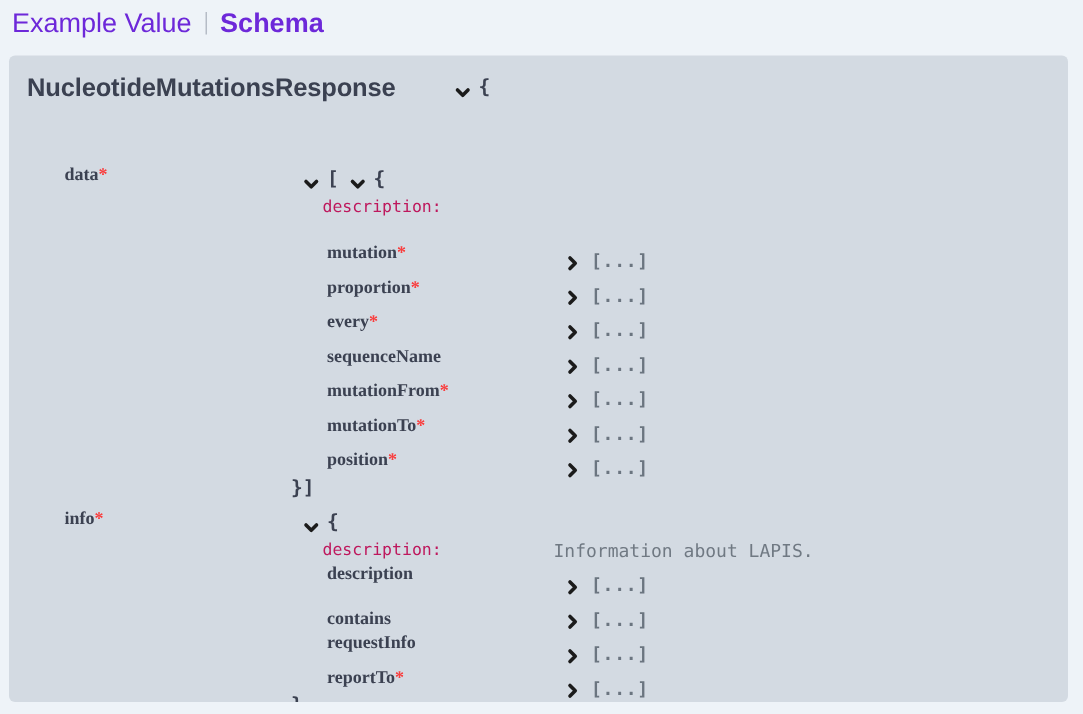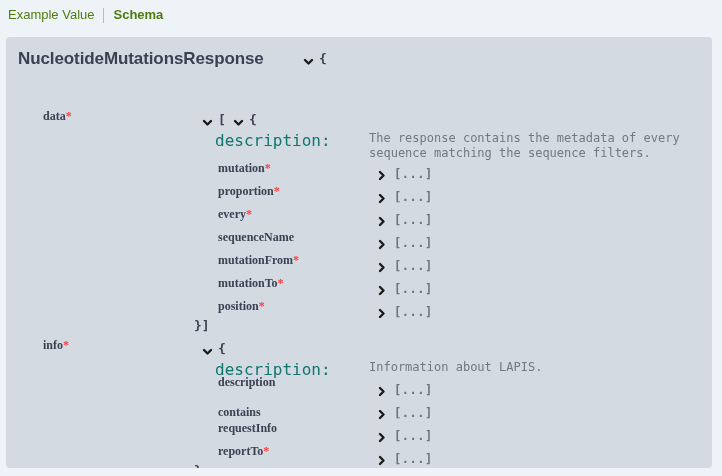--- a/index.html
+++ b/index.html
@@ -20,22 +20,22 @@
     position: absolute;
     left: 0; top: 0;
     width: 722px;
     height: 30px;
     display: flex;
     align-items: center;
     padding-left: 8px;
     box-sizing: border-box;
   }
   .tab {
-    font-size: 13px;
-    color: #4d7c0f;
+    font-size: 18px;
+    color: #6d28d9;
     line-height: 16px;
     white-space: nowrap;
   }
   .tab.inactive { font-weight: 400; }
   .tab.active { font-weight: 700; }
   .tab-sep {
     width: 1px;
     height: 15px;
     background: #b5bcc6;
     margin: 0 9px;
@@ -82,22 +82,22 @@
     color: #3b4151;
   }
   .prop-name .req {
     color: #f93e3e;
     font-weight: 700;
   }
 
   .desc-key {
     font-family: "DejaVu Sans Mono", monospace;
     font-weight: 400;
-    font-size: 16px;
-    color: #0f766e;
+    font-size: 11px;
+    color: #be185d;
   }
 
   .desc-val {
     font-family: "DejaVu Sans Mono", monospace;
     font-weight: 400;
     font-size: 12px;
     color: #707983;
     line-height: 15px;
     white-space: pre-line;
   }
@@ -164,22 +164,20 @@
     </span>
     <span class="cell brace" style="left:212px; top:75px;">[</span>
     <span class="chev row-toggle" style="left:227px; top:80px;">
       <svg viewBox="0 0 11 11">
           <path d="M2 4 L5.5 7.5 L9 4"></path>
         </svg>
     </span>
     <span class="cell brace" style="left:243px; top:75px;">{</span>
 
     <span class="cell desc-key" style="left:209px; top:94px;">description:</span>
-    <span class="cell desc-val" style="left:363px; top:94px;">The response contains the metadata of every
-sequence matching the sequence filters.</span>
 
     <span class="cell prop-name" style="left:212px; top:124px;"><span>mutation</span><span class="req">*</span></span>
     <span class="cell prop-name" style="left:212px; top:147px;"><span>proportion</span><span class="req">*</span></span>
     <span class="cell prop-name" style="left:212px; top:170px;"><span>every</span><span class="req">*</span></span>
     <span class="cell prop-name" style="left:212px; top:193px;"><span>sequenceName</span></span>
     <span class="cell prop-name" style="left:212px; top:216px;"><span>mutationFrom</span><span class="req">*</span></span>
     <span class="cell prop-name" style="left:212px; top:239px;"><span>mutationTo</span><span class="req">*</span></span>
     <span class="cell prop-name" style="left:212px; top:262px;"><span>position</span><span class="req">*</span></span>
 
     <span class="chev row-toggle" style="left:370px; top:133px;">

